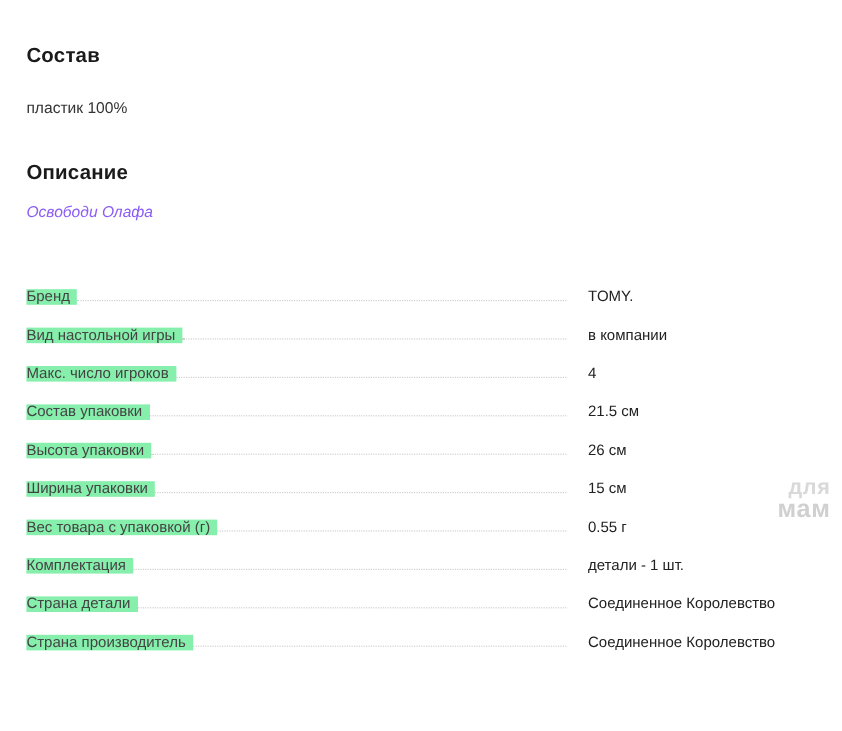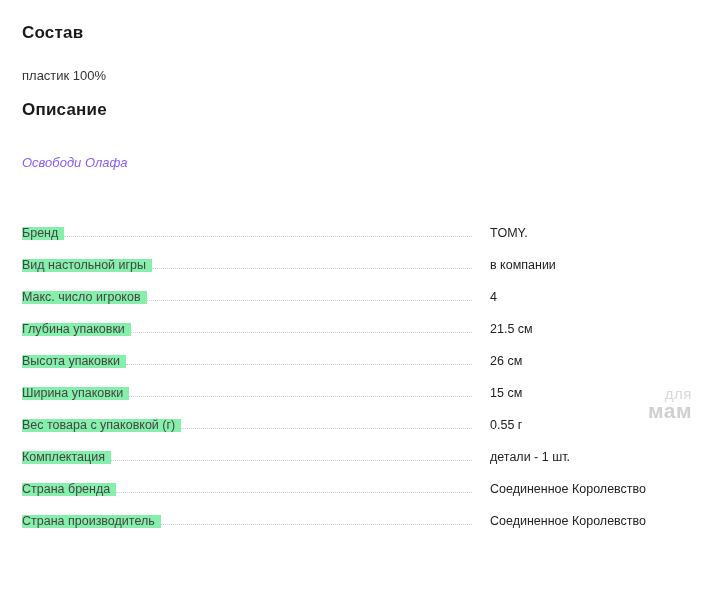--- a/index.html
+++ b/index.html
@@ -14,20 +14,21 @@
     color: #222222;
     position: relative;
     overflow: hidden;
   }
   .page {
     position: relative;
     width: 702px;
     height: 427px;
     padding: 0;
     box-sizing: border-box;
+    margin-top: 14px;
   }
   .section-title {
     font-size: 17px;
     font-weight: bold;
     color: #1a1a1a;
     margin: 0;
     letter-spacing: 0.2px;
   }
   #composition-title {
     position: absolute;
@@ -37,21 +38,21 @@
   #composition-text {
     position: absolute;
     left: 22px;
     top: 68px;
     font-size: 13px;
     color: #333333;
   }
   #description-title {
     position: absolute;
     left: 22px;
-    top: 100px;
+    top: 120px;
   }
   #description-text {
     position: absolute;
     left: 22px;
     top: 155px;
     font-size: 13px;
     color: #8b5cf6;
     font-style: italic;
   }
   .spec-table {
@@ -107,23 +108,23 @@
   }
   .watermark {
     position: absolute;
     right: 10px;
     bottom: 6px;
     text-align: right;
     line-height: 0.95;
     user-select: none;
   }
   .watermark .wm-top {
-    font-size: 15px;
+    font-size: 18px;
     color: #d9d9d9;
-    font-weight: normal;
+    font-weight: bold;
     letter-spacing: 0.5px;
   }
   .watermark .wm-bottom {
     font-size: 21px;
     color: #d0d0d0;
     font-weight: bold;
     letter-spacing: 0.5px;
   }
 </style>
 </head>
@@ -170,21 +171,21 @@
               <span class="dots"></span>
             </div>
           </td>
           <td class="spec-value-cell">
             <div class="spec-value">4</div>
           </td>
         </tr>
         <tr class="spec-row">
           <td class="spec-label-cell">
             <div class="spec-label-inner">
-              <span class="spec-label">Глубина упаковки</span>
+              <span class="spec-label">Состав упаковки</span>
               <span class="dots"></span>
             </div>
           </td>
           <td class="spec-value-cell">
             <div class="spec-value">21.5 см</div>
           </td>
         </tr>
         <tr class="spec-row">
           <td class="spec-label-cell">
             <div class="spec-label-inner">
@@ -225,21 +226,21 @@
               <span class="dots"></span>
             </div>
           </td>
           <td class="spec-value-cell">
             <div class="spec-value">детали - 1 шт.</div>
           </td>
         </tr>
         <tr class="spec-row">
           <td class="spec-label-cell">
             <div class="spec-label-inner">
-              <span class="spec-label">Страна бренда</span>
+              <span class="spec-label">Страна детали</span>
               <span class="dots"></span>
             </div>
           </td>
           <td class="spec-value-cell">
             <div class="spec-value">Соединенное Королевство</div>
           </td>
         </tr>
         <tr class="spec-row">
           <td class="spec-label-cell">
             <div class="spec-label-inner">

